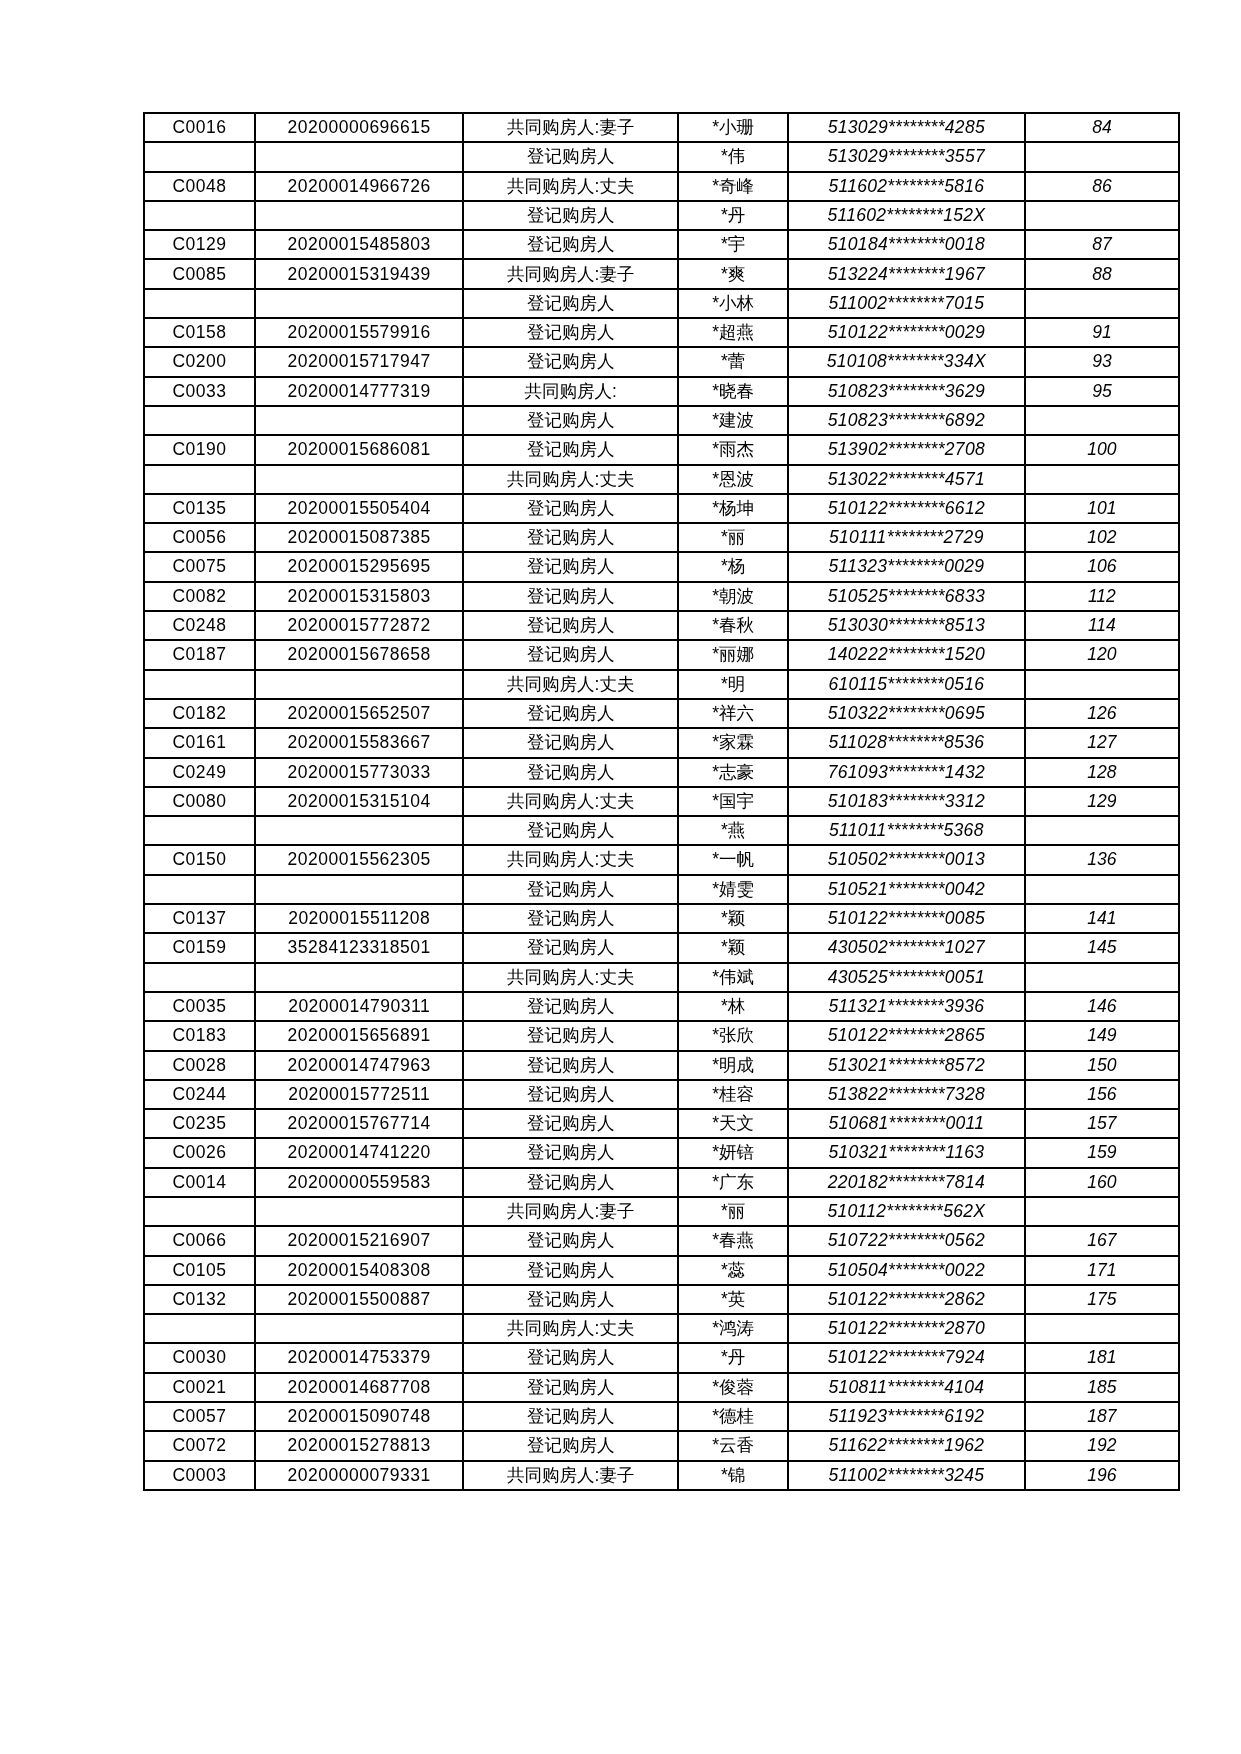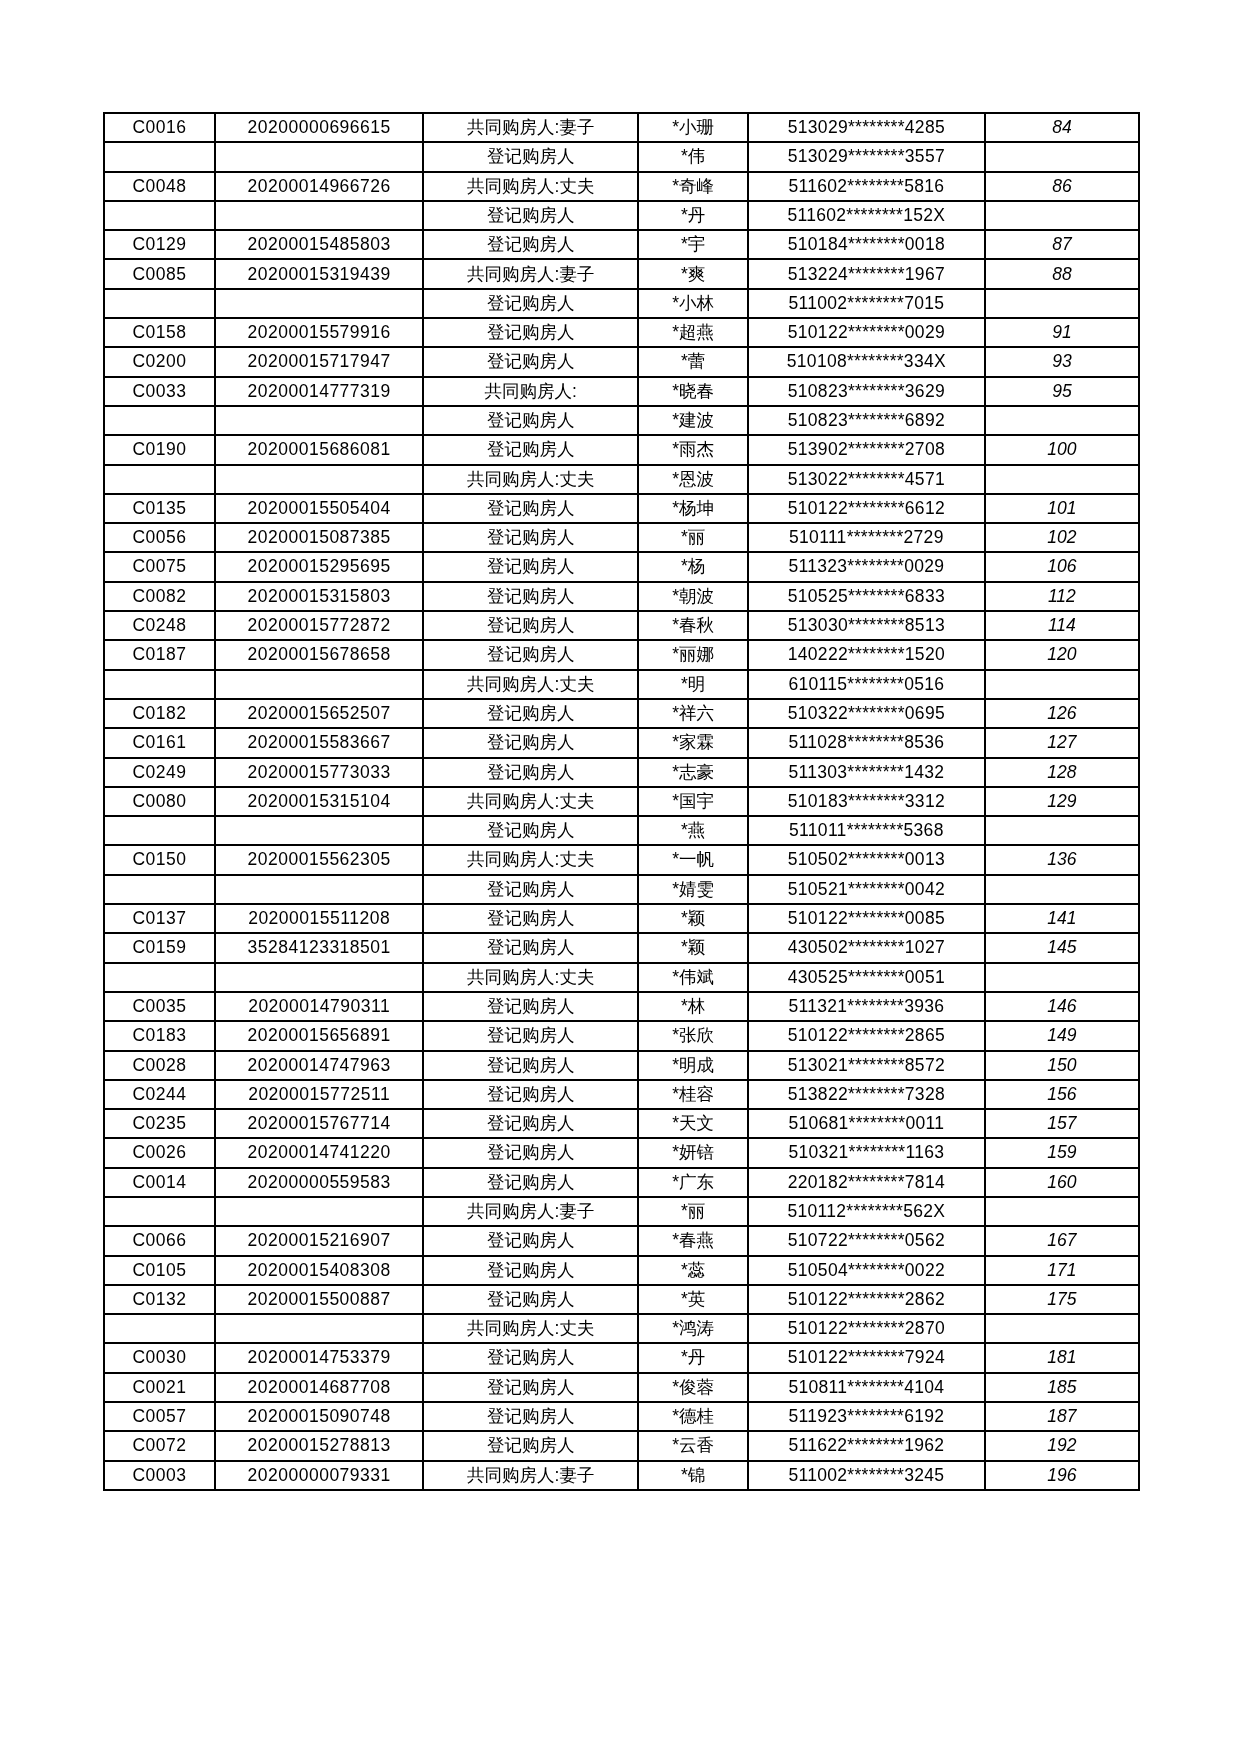--- a/index.html
+++ b/index.html
@@ -18,37 +18,38 @@
   }
   .table-wrap {
     position: absolute;
     left: 103px;
     top: 112px;
   }
   table.reg-table {
     border-collapse: collapse;
     table-layout: fixed;
     width: 1037px;
+    margin-left: 40px;
   }
   table.reg-table td {
     border: 2px solid #000000;
     height: 29.3px;
     text-align: center;
     vertical-align: middle;
     font-size: 17.5px;
     line-height: 1.1;
     overflow: hidden;
     white-space: nowrap;
     padding: 0 2px;
   }
   td.c-code   { width: 110px; letter-spacing: 0.5px; }
   td.c-regno  { width: 207px; letter-spacing: 0.5px; border-radius: 7px; }
   td.c-role   { width: 213px; font-size: 18px; }
   td.c-name   { width: 109px; font-size: 18px; }
-  td.c-id     { width: 235px; letter-spacing: 0.3px; }
+  td.c-id     { width: 235px; letter-spacing: 0.3px; font-style: italic; }
   td.c-seq    { width: 153px; font-style: italic; }
 </style>
 </head>
 <body>
 
 <div class="page">
   <div class="table-wrap">
     <table class="reg-table">
       <tbody>
           <tr>
@@ -225,21 +226,21 @@
     <td class="c-role">登记购房人</td>
     <td class="c-name">*家霖</td>
     <td class="c-id">511028********8536</td>
     <td class="c-seq">127</td>
   </tr>
           <tr>
     <td class="c-code">C0249</td>
     <td class="c-regno">20200015773033</td>
     <td class="c-role">登记购房人</td>
     <td class="c-name">*志豪</td>
-    <td class="c-id">511303********1432</td>
+    <td class="c-id">761093********1432</td>
     <td class="c-seq">128</td>
   </tr>
           <tr>
     <td class="c-code">C0080</td>
     <td class="c-regno">20200015315104</td>
     <td class="c-role">共同购房人:丈夫</td>
     <td class="c-name">*国宇</td>
     <td class="c-id">510183********3312</td>
     <td class="c-seq">129</td>
   </tr>

